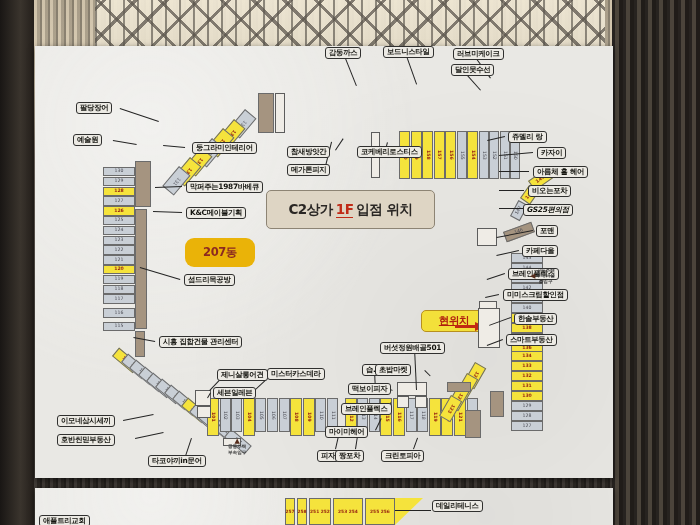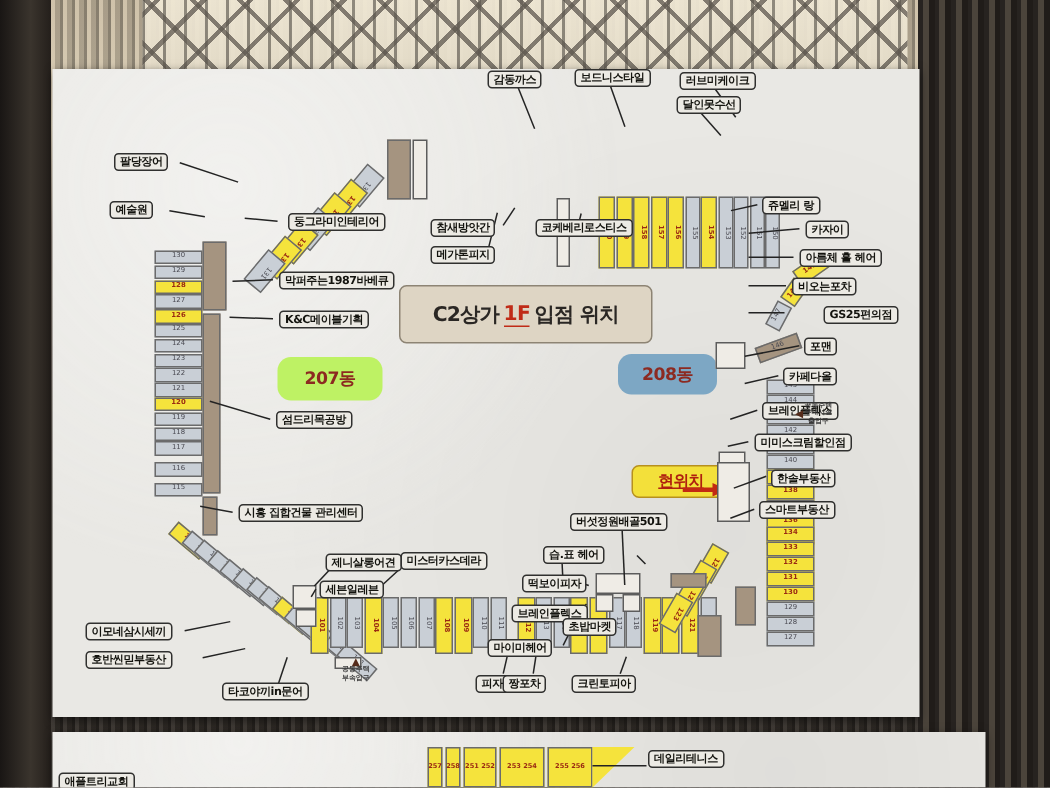--- a/index.html
+++ b/index.html
@@ -26,21 +26,21 @@
     opacity:.95;}
   #bg-left-dark{position:absolute;left:0;top:0;width:34px;height:525px;
     background:linear-gradient(90deg,#191614,#3a342d 60%,#241f1b);}
   #bg-right-dark{position:absolute;left:612px;top:0;width:88px;height:525px;
     background:repeating-linear-gradient(90deg,#272320 0 3px,#4b443b 3px 7px,#201c19 7px 11px);}
 
   
   .board{position:absolute;background:#e9e8e4;
      box-shadow:0 2px 6px rgba(0,0,0,.55);}
   #board-main{left:35px;top:46px;width:578px;height:432px;}
-  #board-lower{left:35px;top:488px;width:578px;height:37px;padding-left:44px;}
+  #board-lower{left:35px;top:488px;width:578px;height:37px;}
   .board-grain{position:absolute;inset:0;pointer-events:none;
      background:
        radial-gradient(circle at 20% 18%,rgba(255,255,255,.5),transparent 45%),
        radial-gradient(circle at 78% 72%,rgba(0,0,0,.05),transparent 55%);
      opacity:.8;}
 
   
   .unit{position:absolute;box-sizing:border-box;border:1px solid #6b6b6b;
      font-size:4.6px;line-height:1;display:flex;align-items:center;justify-content:center;
      color:#4a4a52;font-family:"DejaVu Sans",sans-serif;}
@@ -57,21 +57,21 @@
   .ldr{position:absolute;background:#232323;height:1px;transform-origin:0 0;}
 
   
   #title-badge{position:absolute;left:266px;top:190px;width:167px;height:37px;
      background:#ded5c4;border:1px solid #8d8474;border-radius:5px;
      display:flex;align-items:center;justify-content:center;gap:3px;
      font-size:13.5px;font-weight:bold;color:#2a2724;letter-spacing:-.5px;}
   #title-badge .hl{color:#c02b17;border-bottom:1.5px solid #c02b17;}
   .dong{position:absolute;border-radius:9px;display:flex;align-items:center;justify-content:center;
      font-size:11.5px;font-weight:bold;letter-spacing:-.4px;}
-  #dong-207{left:185px;top:238px;width:70px;height:29px;background:#bef264;color:#8c2a21;}
+  #dong-207{left:185px;top:238px;width:70px;height:29px;background:#eab308;color:#8c2a21;}
   #dong-208{left:412px;top:236px;width:66px;height:27px;background:#7da7c4;color:#8c2a21;}
   #here-badge{position:absolute;left:421px;top:299px;width:64px;height:20px;
      background:#f3e03a;border:1.5px solid #b7901e;border-radius:5px;
      display:flex;align-items:center;justify-content:center;
      font-size:10.5px;font-weight:bold;color:#b0200f;letter-spacing:-.4px;}
   #here-arrow{position:absolute;left:455px;top:322px;width:30px;height:9px;}
 
   
   .entr{position:absolute;font-size:4.6px;line-height:1.15;text-align:center;color:#3a3a3a;
         font-weight:bold;}
@@ -94,21 +94,20 @@
 <div class="board" id="board-main">
   <div class="board-grain"></div>
 
   <div id="title-badge" style="left:231px;top:144px;">
     <span>C2상가</span>
     <span class="hl">1F</span>
     <span>입점 위치</span>
   </div>
 
   <div class="dong" id="dong-207" style="left:150px;top:192px;">207동</div>
-  <div class="dong" id="dong-208" style="left:377px;top:190px;">208동</div>
 
   <div id="here-badge" style="left:386px;top:264px;text-decoration:underline;">현위치</div>
   <svg id="here-arrow" viewBox="0 0 30 9" style="left:420px;top:276px;">
     <path d="M0 3h20V0l10 4.5L20 9V6H0z" fill="#c22a12"></path>
   </svg>
 
   <div id="units-top">
       <div class="unit occupied vert" style="left: 364px; top: 85px; width: 11px; height: 48px;">
         <span>160</span>
       </div>
@@ -501,28 +500,28 @@
       <div class="lbl" style="left: 178px; top: 341px;">세븐일레븐</div>
       <div class="lbl" style="left: 232px; top: 322px;">미스터카스데라</div>
       <div class="lbl" style="left: 282px; top: 404px;">피자알볼로</div>
       <div class="lbl" style="left: 327px; top: 318px;">습.표 헤어</div>
       <div class="lbl" style="left: 345px; top: 296px;">버섯정원배골501</div>
       <div class="lbl" style="left: 346px; top: 404px;">크린토피아</div>
       <div class="lbl" style="left: 300px; top: 404px;">짱포차</div>
       <div class="lbl" style="left: 290px; top: 380px;">마이미헤어</div>
       <div class="lbl" style="left: 306px; top: 357px;">브레인플렉스</div>
       <div class="lbl" style="left: 313px; top: 337px;">떡보이피자</div>
-      <div class="lbl" style="left: 340px; top: 318px; margin-top: 48px;">초밥마켓</div>
+      <div class="lbl" style="left: 340px; top: 318px;">초밥마켓</div>
       <div class="lbl" style="left: 471px; top: 288px;">스마트부동산</div>
       <div class="lbl" style="left: 479px; top: 267px;">한솔부동산</div>
       <div class="lbl" style="left: 468px; top: 243px;">미미스크림할인점</div>
       <div class="lbl" style="left: 473px; top: 222px;">브레인플렉스</div>
       <div class="lbl" style="left: 487px; top: 199px; text-align: center;">카페다올</div>
       <div class="lbl" style="left: 501px; top: 179px;">포맨</div>
-      <div class="lbl" style="left: 514px; top: 158px;">GS25편의점</div>
+      <div class="lbl" style="left: 488px; top: 158px; font-style: italic;">GS25편의점</div>
       <div class="lbl" style="left: 493px; top: 139px;">비오는포차</div>
       <div class="lbl" style="left: 498px; top: 120px;">아름체 홀 헤어</div>
       <div class="lbl" style="left: 502px; top: 101px;">카자이</div>
       <div class="lbl" style="left: 473px; top: 85px;">쥬멜리 랑</div>
       <div class="lbl" style="left: 416px; top: 18px;">달인못수선</div>
       <div class="lbl" style="left: 418px; top: 2px;">러브미케이크</div>
       <div class="lbl" style="left: 348px; top: 0px;">보드니스타일</div>
       <div class="lbl" style="left: 290px; top: 1px;">감동까스</div>
       <div class="lbl" style="left: 252px; top: 100px;">참새방앗간</div>
       <div class="lbl" style="left: 252px; top: 118px;">메가톤피지</div>

